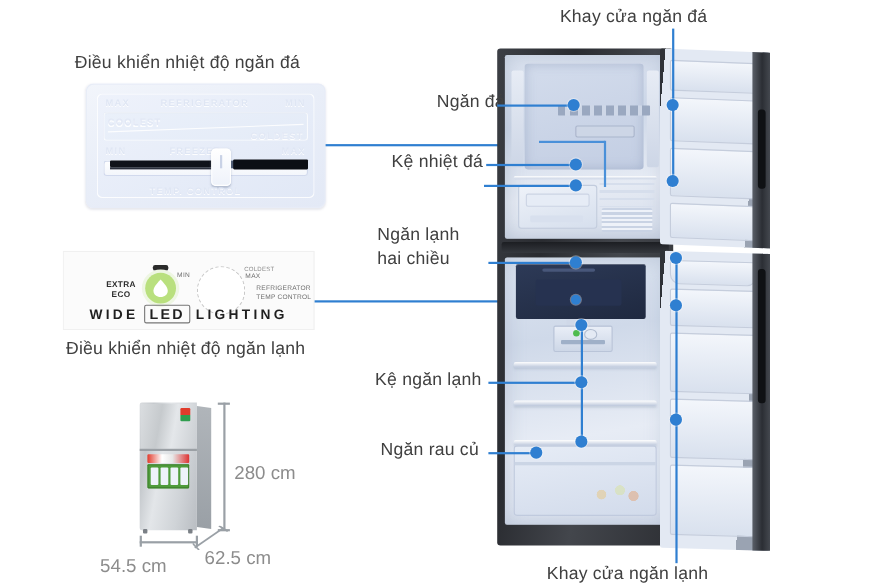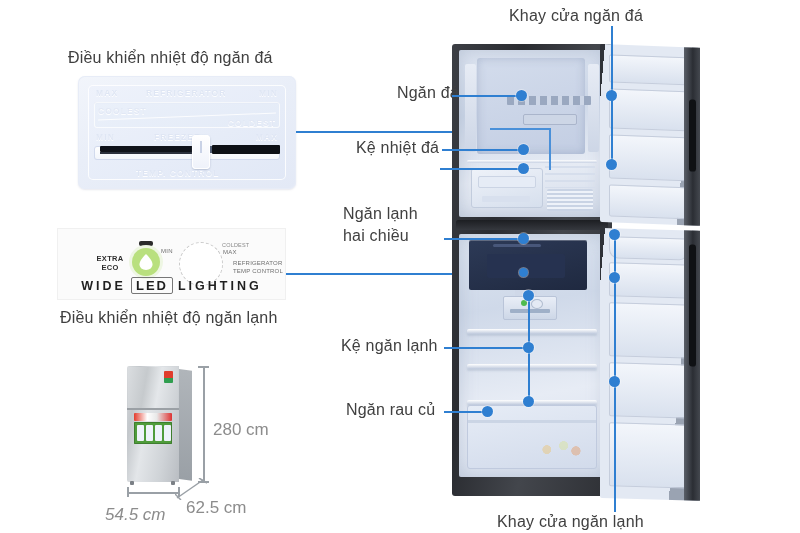--- a/index.html
+++ b/index.html
@@ -294,21 +294,21 @@
   </div>
 
   <div class="dimLine" style="left:203px;top:366px;width:1.5px;height:116px;"></div>
   <div class="dimLine" style="left:198px;top:366px;width:11px;height:1.5px;"></div>
   <div class="dimLine" style="left:198px;top:481px;width:11px;height:1.5px;"></div>
   <div class="dimTxt" style="left:213px;top:420px;">280 cm</div>
 
   <div class="dimLine" style="left:127px;top:492px;width:52px;height:1.5px;"></div>
   <div class="dimLine" style="left:127px;top:487px;width:1.5px;height:10px;"></div>
   <div class="dimLine" style="left:178px;top:487px;width:1.5px;height:10px;"></div>
-  <div class="dimTxt" style="left:105px;top:505px;font-style:italic;">54.5 cm</div>
+  <div class="dimTxt" style="left:91px;top:505px;">54.5 cm</div>
 
   <svg style="position:absolute;left:175px;top:478px;width:34px;height:22px;" viewBox="0 0 34 22">
     <line x1="2" y1="20" x2="28" y2="2" stroke="#9aa0a6" stroke-width="1.5"></line>
     <line x1="0" y1="16" x2="6" y2="22" stroke="#9aa0a6" stroke-width="1.5"></line>
     <line x1="24" y1="0" x2="32" y2="5" stroke="#9aa0a6" stroke-width="1.5"></line>
   </svg>
   <div class="dimTxt" style="left:186px;top:498px;">62.5 cm</div>
 
   <div class="fridge">
     <div class="cabinet"></div>

